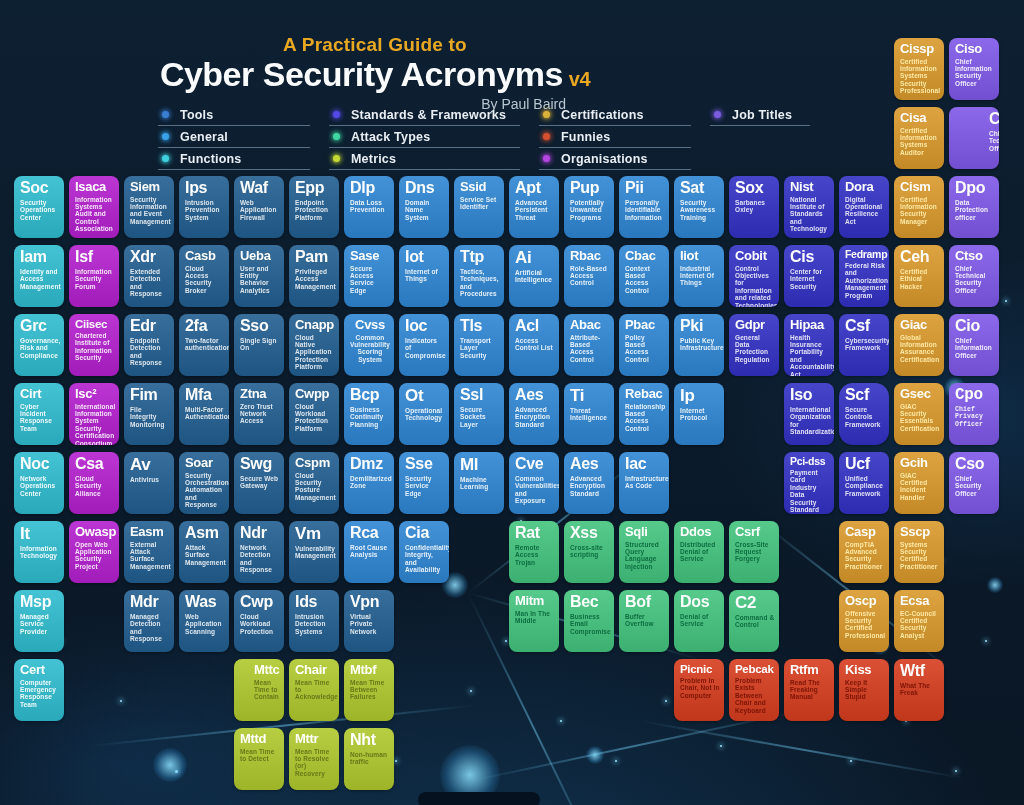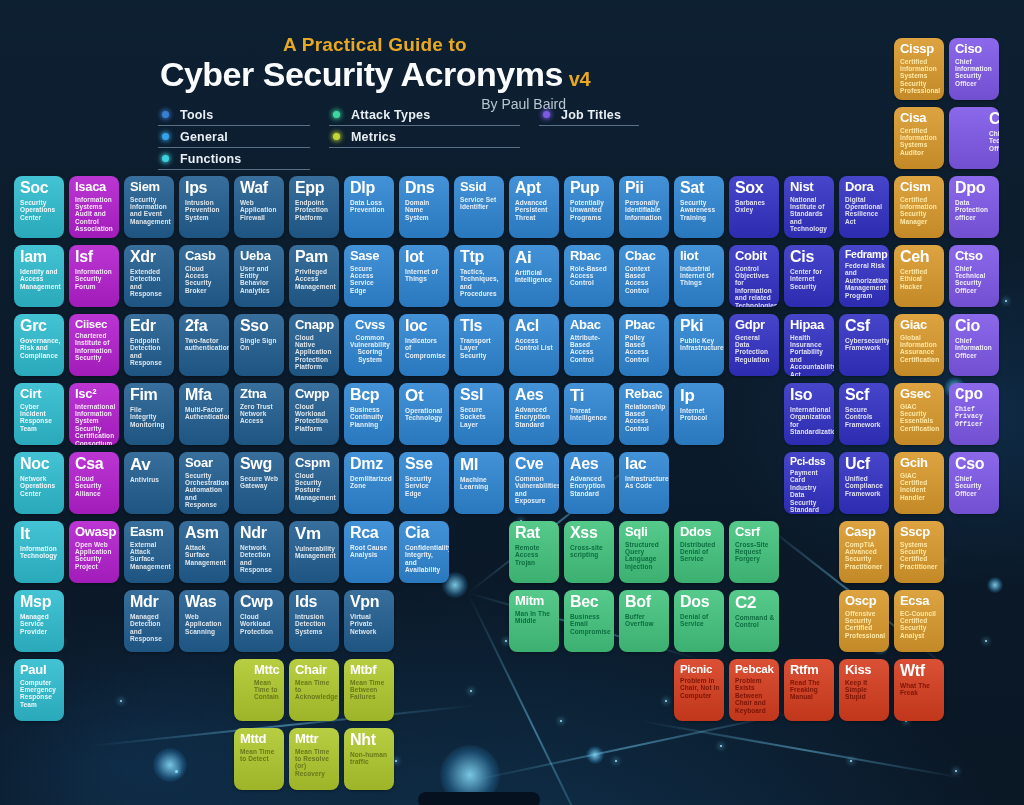--- a/index.html
+++ b/index.html
@@ -107,26 +107,44 @@
           <span class="legend-dot" style="background: rgb(55, 162, 232); box-shadow: rgb(55, 162, 232) 0px 0px 5px 1px;"></span>
           <span class="legend-label">General</span>
         </div>
         <div class="legend-item">
           <span class="legend-dot" style="background: rgb(63, 208, 222); box-shadow: rgb(63, 208, 222) 0px 0px 5px 1px;"></span>
           <span class="legend-label">Functions</span>
         </div>
       </div>
       <div class="legend-col c1">
         <div class="legend-item">
+          <span class="legend-dot" style="background: rgb(85, 72, 232); box-shadow: rgb(85, 72, 232) 0px 0px 5px 1px;"></span>
+          <span class="legend-label">Standards &amp; Frameworks</span>
+        </div>
+        <div class="legend-item">
           <span class="legend-dot" style="background: rgb(62, 214, 160); box-shadow: rgb(62, 214, 160) 0px 0px 5px 1px;"></span>
           <span class="legend-label">Attack Types</span>
         </div>
         <div class="legend-item">
           <span class="legend-dot" style="background: rgb(194, 216, 52); box-shadow: rgb(194, 216, 52) 0px 0px 5px 1px;"></span>
           <span class="legend-label">Metrics</span>
+        </div>
+      </div>
+      <div class="legend-col c2">
+        <div class="legend-item">
+          <span class="legend-dot" style="background: rgb(217, 178, 58); box-shadow: rgb(217, 178, 58) 0px 0px 5px 1px;"></span>
+          <span class="legend-label">Certifications</span>
+        </div>
+        <div class="legend-item">
+          <span class="legend-dot" style="background: rgb(212, 80, 47); box-shadow: rgb(212, 80, 47) 0px 0px 5px 1px;"></span>
+          <span class="legend-label">Funnies</span>
+        </div>
+        <div class="legend-item">
+          <span class="legend-dot" style="background: rgb(181, 69, 224); box-shadow: rgb(181, 69, 224) 0px 0px 5px 1px;"></span>
+          <span class="legend-label">Organisations</span>
         </div>
       </div>
       <div class="legend-col c3">
         <div class="legend-item">
           <span class="legend-dot" style="background: rgb(123, 91, 224); box-shadow: rgb(123, 91, 224) 0px 0px 5px 1px;"></span>
           <span class="legend-label">Job Titles</span>
         </div>
       </div>
     </div>
 
@@ -412,21 +430,21 @@
         <div class="tile-d" style="color: rgba(255, 255, 255, 0.88);">Relationship Based Access Control</div>
       </div>
       <div class="tile" style="grid-area: 6 / 13; background-color: rgb(46, 134, 212);">
         <div class="tile-a fs1">Ip</div>
         <div class="tile-d" style="color: rgba(255, 255, 255, 0.88);">Internet Protocol</div>
       </div>
       <div class="tile" style="grid-area: 6 / 15; background-color: rgb(50, 49, 197);">
         <div class="tile-a fs2">Iso</div>
         <div class="tile-d" style="color: rgba(255, 255, 255, 0.85);">International Organization for Standardization</div>
       </div>
-      <div class="tile" style="grid-area: 6 / 16; background-color: rgb(50, 49, 197);">
+      <div class="tile" style="grid-area: 6 / 16; background-color: rgb(50, 49, 197); border-radius: 14px;">
         <div class="tile-a fs2">Scf</div>
         <div class="tile-d" style="color: rgba(255, 255, 255, 0.85);">Secure Controls Framework</div>
       </div>
       <div class="tile" style="grid-area: 6 / 17; background-color: rgb(217, 153, 43);">
         <div class="tile-a fs3">Gsec</div>
         <div class="tile-d" style="color: rgb(255, 233, 166);">GIAC Security Essentials Certification</div>
       </div>
       <div class="tile" style="grid-area: 6 / 18; background-color: rgb(126, 88, 232); font-family: Liberation Mono, monospace;">
         <div class="tile-a fs2">Cpo</div>
         <div class="tile-d" style="color: rgba(255, 255, 255, 0.9);">Chief Privacy Officer</div>
@@ -601,21 +619,21 @@
       </div>
       <div class="tile" style="grid-area: 9 / 16; background-color: rgb(217, 153, 43);">
         <div class="tile-a fs3">Oscp</div>
         <div class="tile-d" style="color: rgb(255, 233, 166);">Offensive Security Certified Professional</div>
       </div>
       <div class="tile" style="grid-area: 9 / 17; background-color: rgb(217, 153, 43);">
         <div class="tile-a fs3">Ecsa</div>
         <div class="tile-d" style="color: rgb(255, 233, 166);">EC-Council Certified Security Analyst</div>
       </div>
       <div class="tile" style="grid-area: 10 / 1; background-color: rgb(46, 188, 207);">
-        <div class="tile-a fs3">Paul</div>
+        <div class="tile-a fs3">Cert</div>
         <div class="tile-d" style="color: rgba(255, 255, 255, 0.92);">Computer Emergency Response Team</div>
       </div>
       <div class="tile" style="grid-area: 10 / 5; background-color: rgb(176, 201, 45); padding-left: 20px;">
         <div class="tile-a fs3">Mttc</div>
         <div class="tile-d" style="color: rgb(104, 120, 26);">Mean Time to Contain</div>
       </div>
       <div class="tile" style="grid-area: 10 / 6; background-color: rgb(176, 201, 45);">
         <div class="tile-a fs3">Chair</div>
         <div class="tile-d" style="color: rgb(104, 120, 26);">Mean Time to Acknowledge</div>
       </div>

